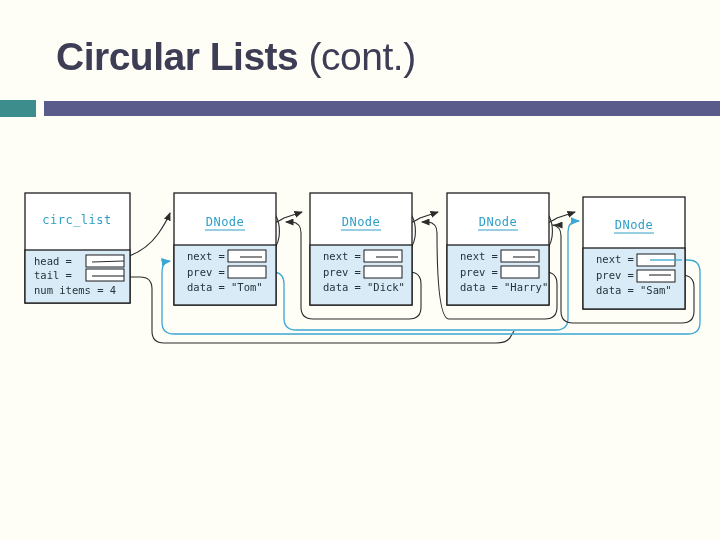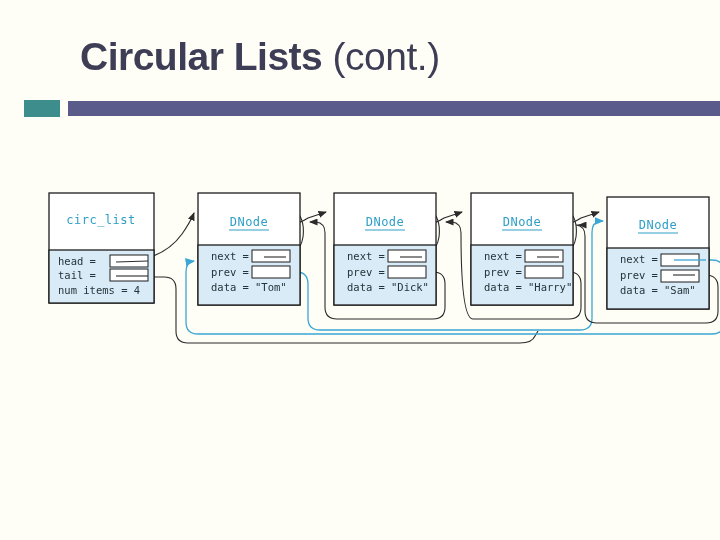--- a/index.html
+++ b/index.html
@@ -1,18 +1,18 @@
 <!DOCTYPE html>
 <html><head>
 <meta charset="utf-8">
 <style>
   html,body{margin:0;padding:0;}
   body{width:720px;height:540px;overflow:hidden;background:#fefdf6;
        font-family:"Liberation Sans",sans-serif;position:relative;}
-  .slide{position:absolute;left:0;top:0;width:572px;height:540px;background:#fefdf6;margin-left:24px;}
+  .slide{position:absolute;left:0;top:0;width:572px;height:540px;background:#fefdf6;}
   .title{position:absolute;left:56px;top:36px;font-size:39px;line-height:1.1;
          color:#3d3d55;letter-spacing:-0.5px;white-space:pre;}
   .title .b{font-weight:bold;}
   .title .r{font-weight:normal;}
   .accent-teal{position:absolute;left:0;top:100px;width:36px;height:17px;background:#3e8d8d;}
   .accent-bar{position:absolute;left:44px;top:101px;width:676px;height:15px;background:#5a5b8a;}
   svg{position:absolute;left:0;top:0;}
   svg text{font-family:"DejaVu Sans Mono","Liberation Mono",monospace;fill:#24343b;}
   .nodetitle{fill:#2e9fc7;font-size:12px;letter-spacing:0.5px;}
   .rowtxt{font-size:10.5px;}

